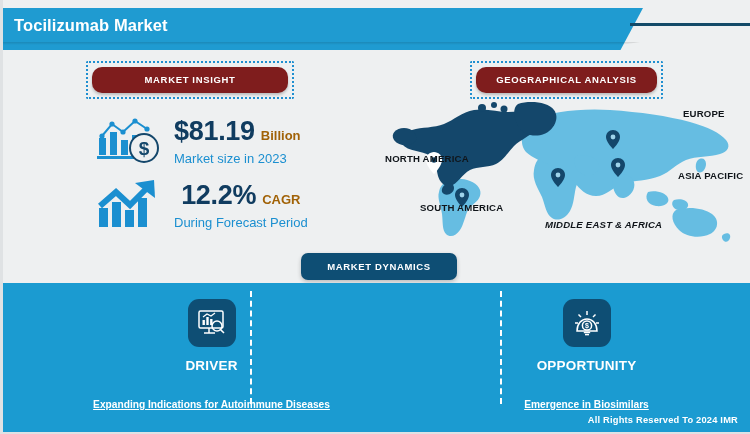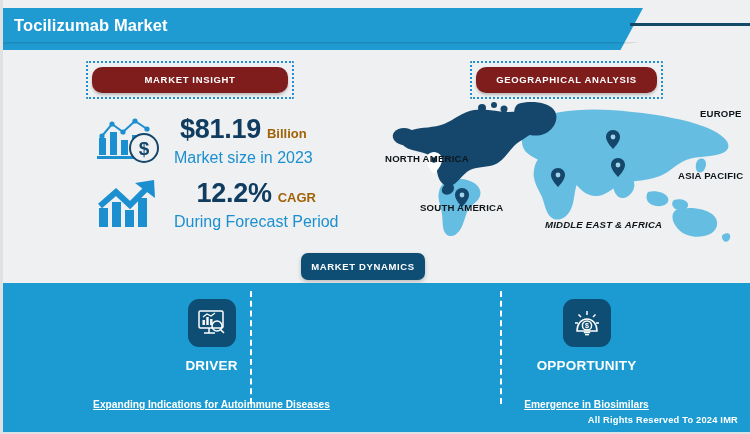--- a/index.html
+++ b/index.html
@@ -85,21 +85,21 @@
     height: 27px;
     line-height: 27px;
     text-align: center;
     color: #ffffff;
     font-size: 9.5px;
     font-weight: bold;
     letter-spacing: .65px;
     box-shadow: 0 2px 4px rgba(0,0,0,.22);
     white-space: nowrap;
   }
-  #badge-dynamics { left: 301px; top: 253px; width: 124px; }
+  #badge-dynamics { left: 301px; top: 253px; width: 156px; }
 
   
   .stat-row { position: absolute; display: flex; align-items: center; }
   #stat-size { left: 92px; top: 112px; }
   #stat-cagr { left: 92px; top: 176px; }
 
   .stat-icon { width: 74px; height: 58px; flex: 0 0 74px; }
   .stat-text { margin-left: 8px; }
   .stat-top { display: flex; align-items: baseline; justify-content: center; }
   .stat-value {
@@ -110,21 +110,21 @@
     line-height: 1;
   }
   .stat-unit {
     font-size: 13px;
     font-weight: bold;
     color: #a16207;
     margin-left: 6px;
     line-height: 1;
   }
   .stat-sub {
-    font-size: 16px;
+    font-size: 13px;
     color: #1b8fd0;
     margin-top: 7px;
     line-height: 1;
   }
 
   
   #map-area { position: absolute; left: 390px; top: 100px; width: 355px; height: 145px; }
   #map-svg { position: absolute; left: 0; top: 0; }
   .region-label {
     position: absolute;
@@ -352,21 +352,21 @@
         <circle cx="228" cy="65" r="2.4" fill="#9ed3ea"></circle>
       </g>
       <g>
         <path d="M168 68 C172 68 175 71 175 75 C175 80 168 87 168 87 C168 87 161 80 161 75 C161 71 164 68 168 68 Z" fill="#14476b"></path>
         <circle cx="168" cy="75" r="2.4" fill="#9ed3ea"></circle>
       </g>
     </svg>
 
     <div class="region-label" style="left:-5px; top:53px;">NORTH AMERICA</div>
     <div class="region-label" style="left:30px; top:102px;">SOUTH AMERICA</div>
-    <div class="region-label" style="left:310px; top:8px;">EUROPE</div>
+    <div class="region-label" style="left:293px; top:8px;">EUROPE</div>
     <div class="region-label" style="left:288px; top:70px;">ASIA PACIFIC</div>
     <div class="region-label" style="left:155px; top:119px;font-style:italic;">MIDDLE EAST &amp; AFRICA</div>
   </div>
 
   <div class="badge-plain" id="badge-dynamics">MARKET DYNAMICS</div>
 
   <div id="dynamics-panel">
 
     <div class="dyn-col">
       <div class="dyn-icon-box">

